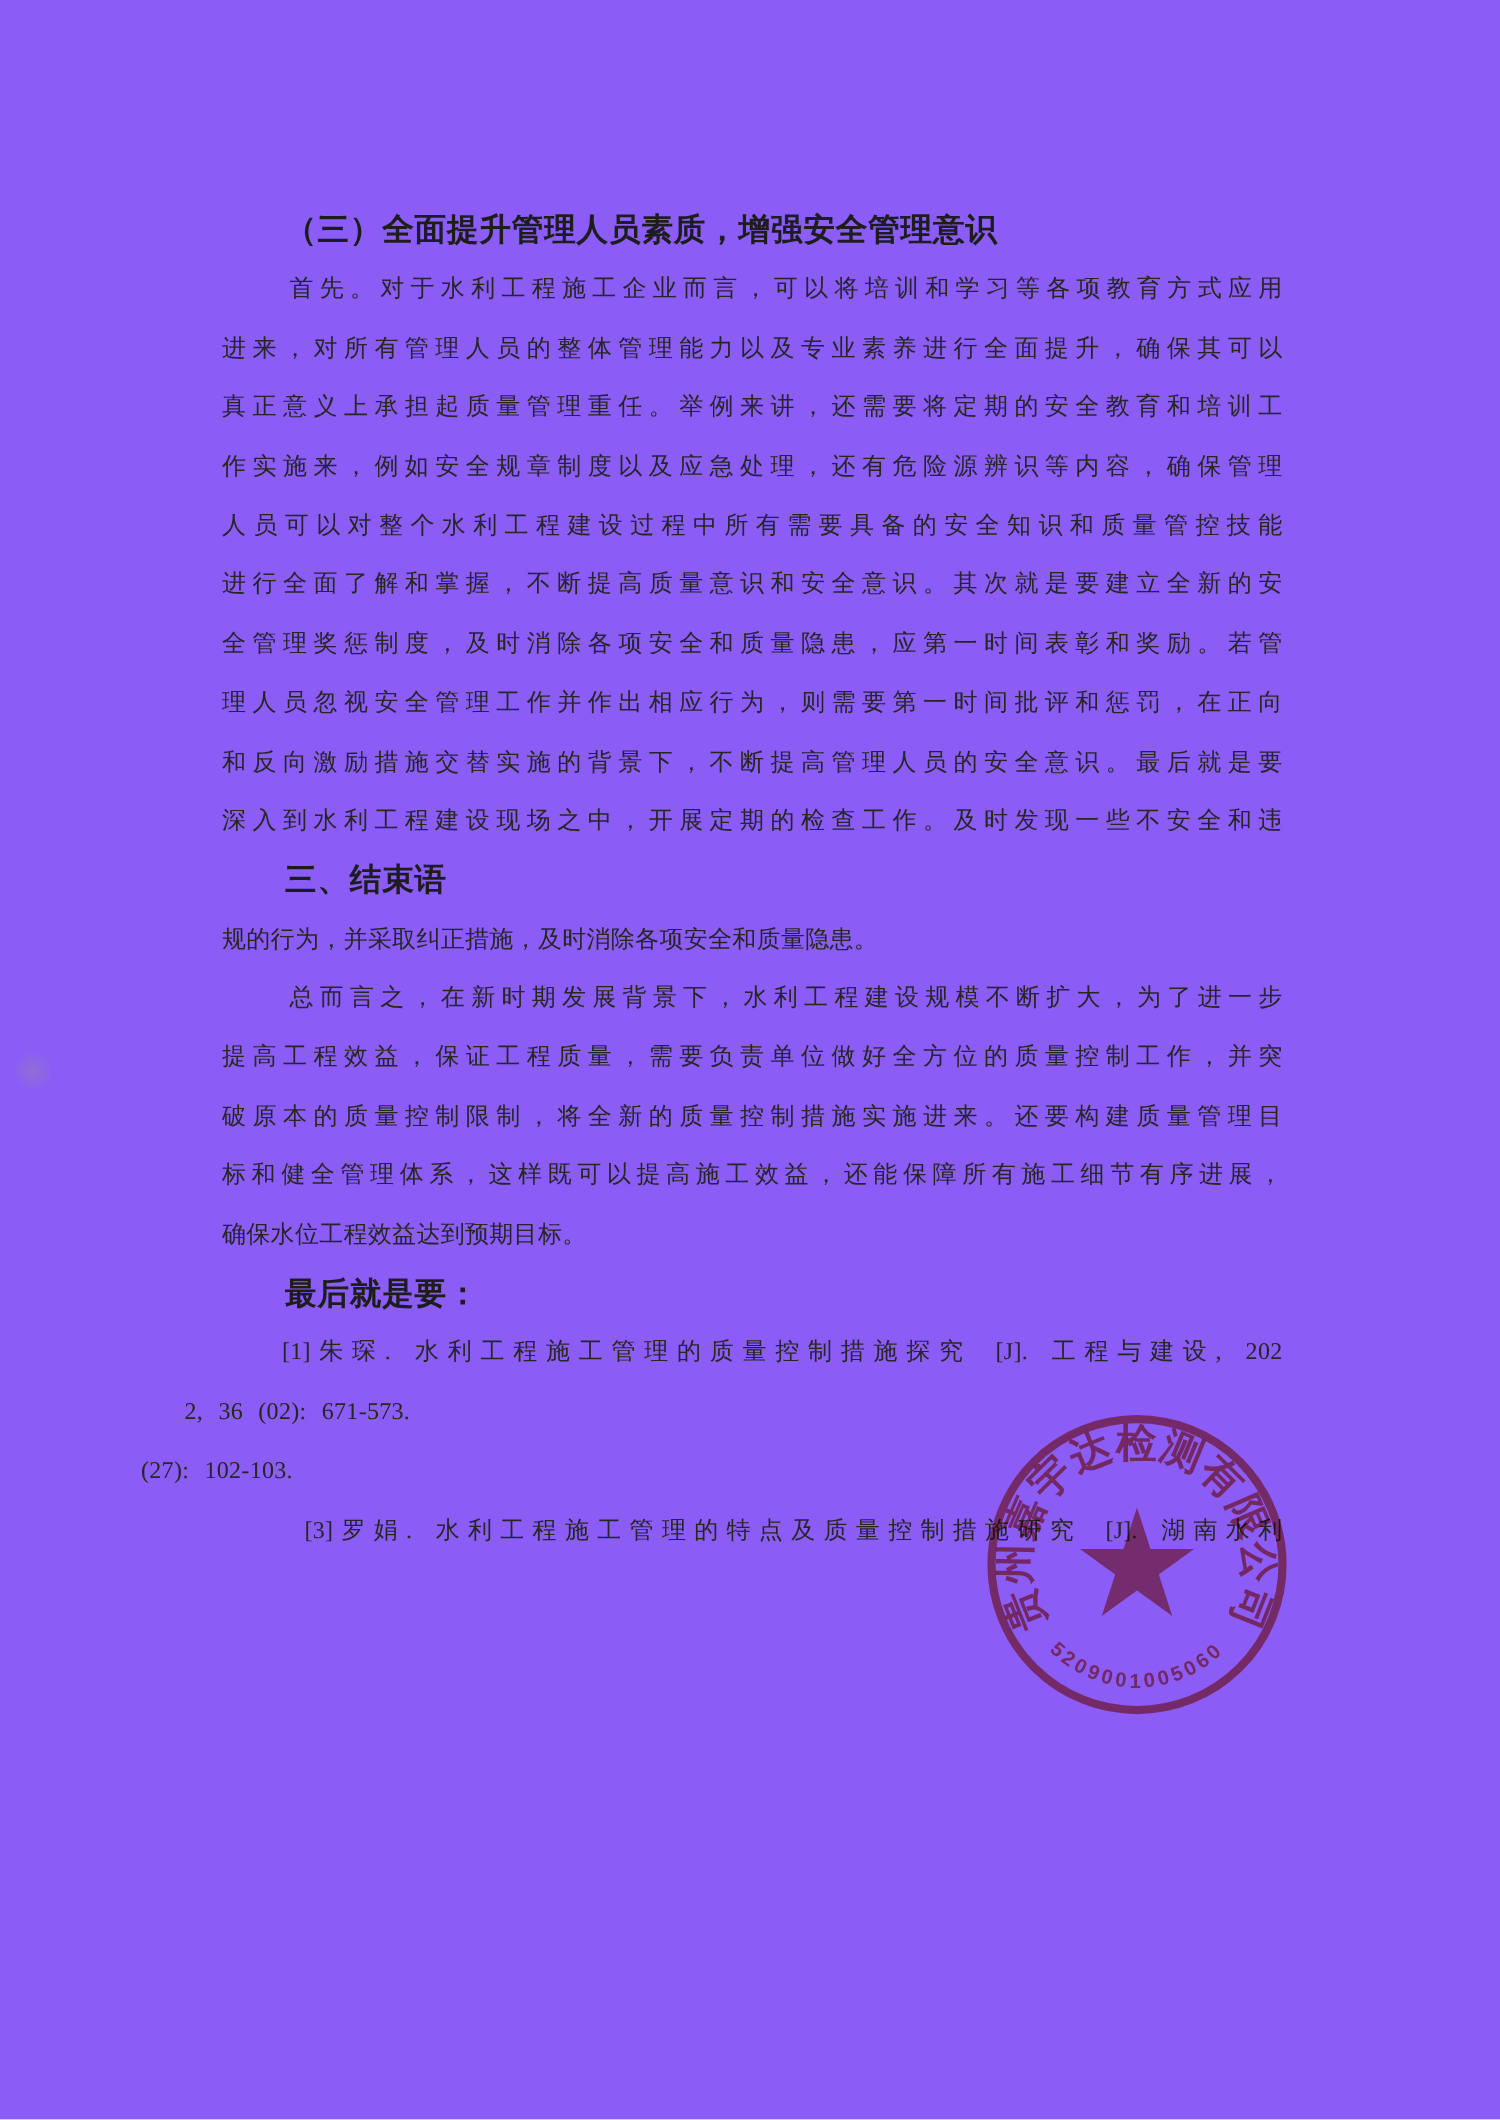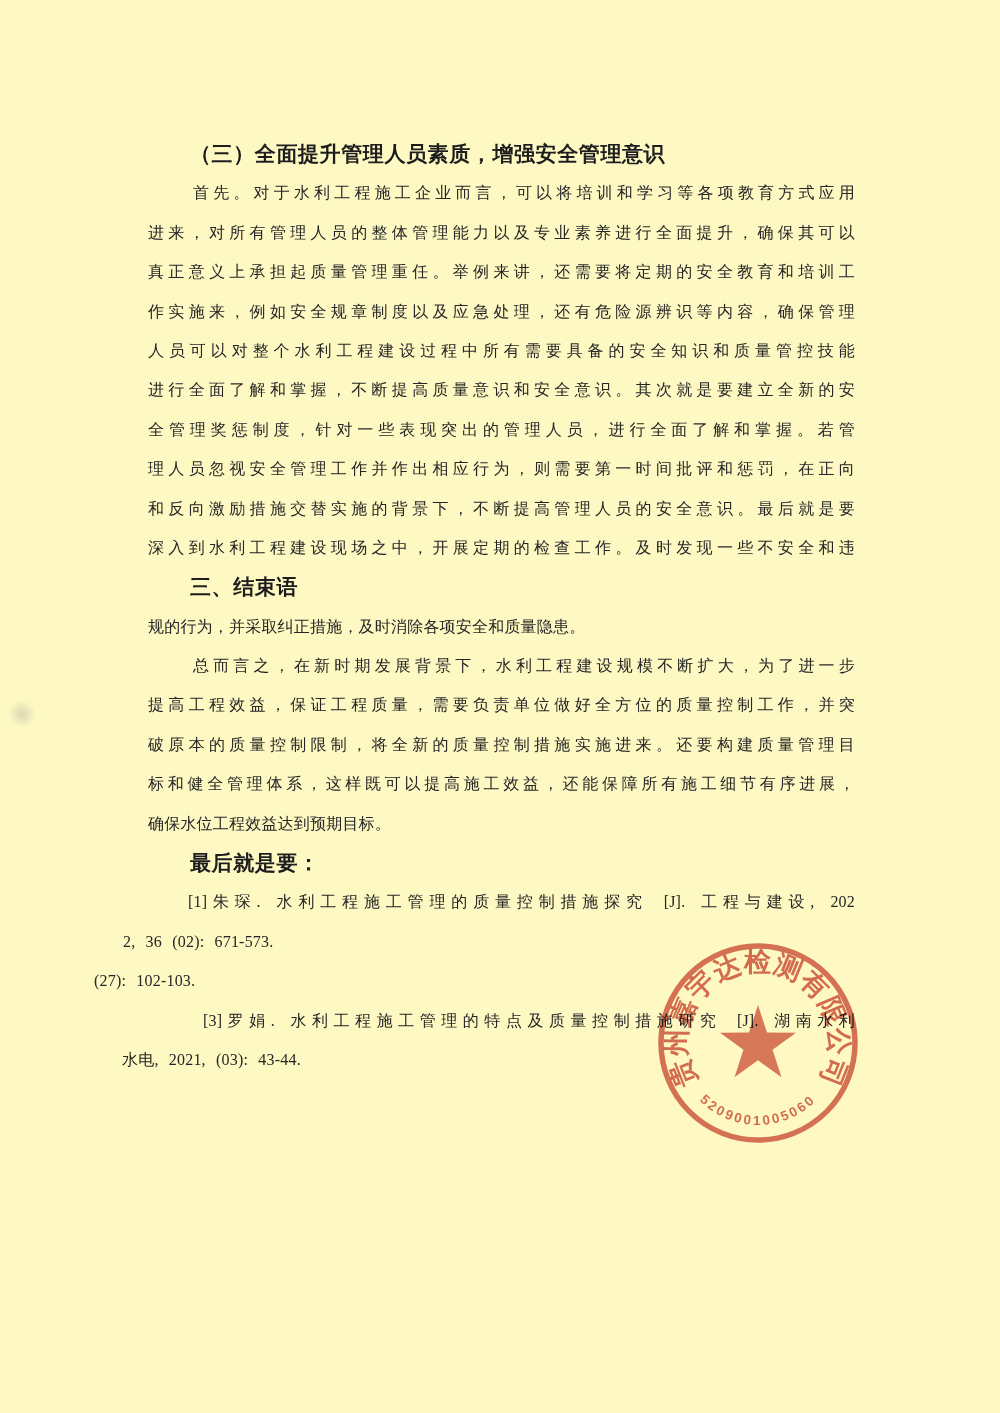--- a/index.html
+++ b/index.html
@@ -1,19 +1,19 @@
 <!DOCTYPE html>
 <html><head>
 <meta charset="utf-8">
 <style>
   html,body{margin:0;padding:0;background:#ffffff;}
   .page{
     position:relative;
     width:1000px;height:1413px;
-    background:#fef9c3;
+    background:#8b5cf6;
     overflow:hidden;
     font-family:"Liberation Serif","DejaVu Serif",serif;
   }
   .text-block{
     position:absolute;
     left:148px;top:134px;width:707px;
   }
   .line{
     height:39.4px;
     line-height:39.4px;
@@ -67,37 +67,36 @@
   <div class="smudge"></div>
 
   <div class="text-block">
     <div class="line h" style="text-indent:42px">（三）全面提升管理人员素质，增强安全管理意识</div>
     <div class="line fill" style="text-indent:45px">首先。对于水利工程施工企业而言，可以将培训和学习等各项教育方式应用</div>
     <div class="line fill">进来，对所有管理人员的整体管理能力以及专业素养进行全面提升，确保其可以</div>
     <div class="line fill">真正意义上承担起质量管理重任。举例来讲，还需要将定期的安全教育和培训工</div>
     <div class="line fill">作实施来，例如安全规章制度以及应急处理，还有危险源辨识等内容，确保管理</div>
     <div class="line fill">人员可以对整个水利工程建设过程中所有需要具备的安全知识和质量管控技能</div>
     <div class="line fill">进行全面了解和掌握，不断提高质量意识和安全意识。其次就是要建立全新的安</div>
-    <div class="line fill">全管理奖惩制度，针对一些表现突出的管理人员，进行全面了解和掌握。若管</div>
+    <div class="line fill">全管理奖惩制度，及时消除各项安全和质量隐患，应第一时间表彰和奖励。若管</div>
     <div class="line fill">理人员忽视安全管理工作并作出相应行为，则需要第一时间批评和惩罚，在正向</div>
     <div class="line fill">和反向激励措施交替实施的背景下，不断提高管理人员的安全意识。最后就是要</div>
     <div class="line fill">深入到水利工程建设现场之中，开展定期的检查工作。及时发现一些不安全和违</div>
     <div class="line h" style="text-indent:42px">三、结束语</div>
     <div class="line">规的行为，并采取纠正措施，及时消除各项安全和质量隐患。</div>
     <div class="line fill" style="text-indent:45px">总而言之，在新时期发展背景下，水利工程建设规模不断扩大，为了进一步</div>
     <div class="line fill">提高工程效益，保证工程质量，需要负责单位做好全方位的质量控制工作，并突</div>
     <div class="line fill">破原本的质量控制限制，将全新的质量控制措施实施进来。还要构建质量管理目</div>
     <div class="line fill">标和健全管理体系，这样既可以提高施工效益，还能保障所有施工细节有序进展，</div>
     <div class="line">确保水位工程效益达到预期目标。</div>
     <div class="line h" style="text-indent:42px">最后就是要：</div>
     <div class="line fill ref" style="text-indent:40px">[1]朱琛. 水利工程施工管理的质量控制措施探究 [J]. 工程与建设, 202</div>
     <div class="line ref" style="text-indent:-25px">2, 36 (02): 671-573.</div>
     <div class="line ref" style="text-indent:-54px">(27): 102-103.</div>
     <div class="line fill ref" style="text-indent:55px">[3]罗娟. 水利工程施工管理的特点及质量控制措施研究 [J]. 湖南水利</div>
-    <div class="line ref" style="text-indent:-26px">水电, 2021, (03): 43-44.</div>
   </div>
 
   <svg class="stamp" viewBox="-115 -115 230 230">
     <circle class="seal-ring" cx="0" cy="0" r="97" stroke="#cc4f45"></circle>
     <polygon class="seal-star" points="0,-40 8.99,-12.38 38.04,-12.36 14.55,4.73 23.51,32.36 0,15.3 -23.51,32.36 -14.55,4.73 -38.04,-12.36 -8.99,-12.38" transform="translate(0,2)" fill="#c7453c"></polygon>
     <path id="seal-name-arc" d="M -62.35 36 A 72 72 0 1 1 62.35 36" fill="none"></path>
     <path id="seal-num-arc" d="M -67.2 47 A 82 82 0 0 0 67.2 47" fill="none"></path>
     <text class="seal-name" text-anchor="middle" fill="#c94a40">
       <textPath href="#seal-name-arc" startOffset="50%">贵州嘉宇达检测有限公司</textPath>
     </text>

